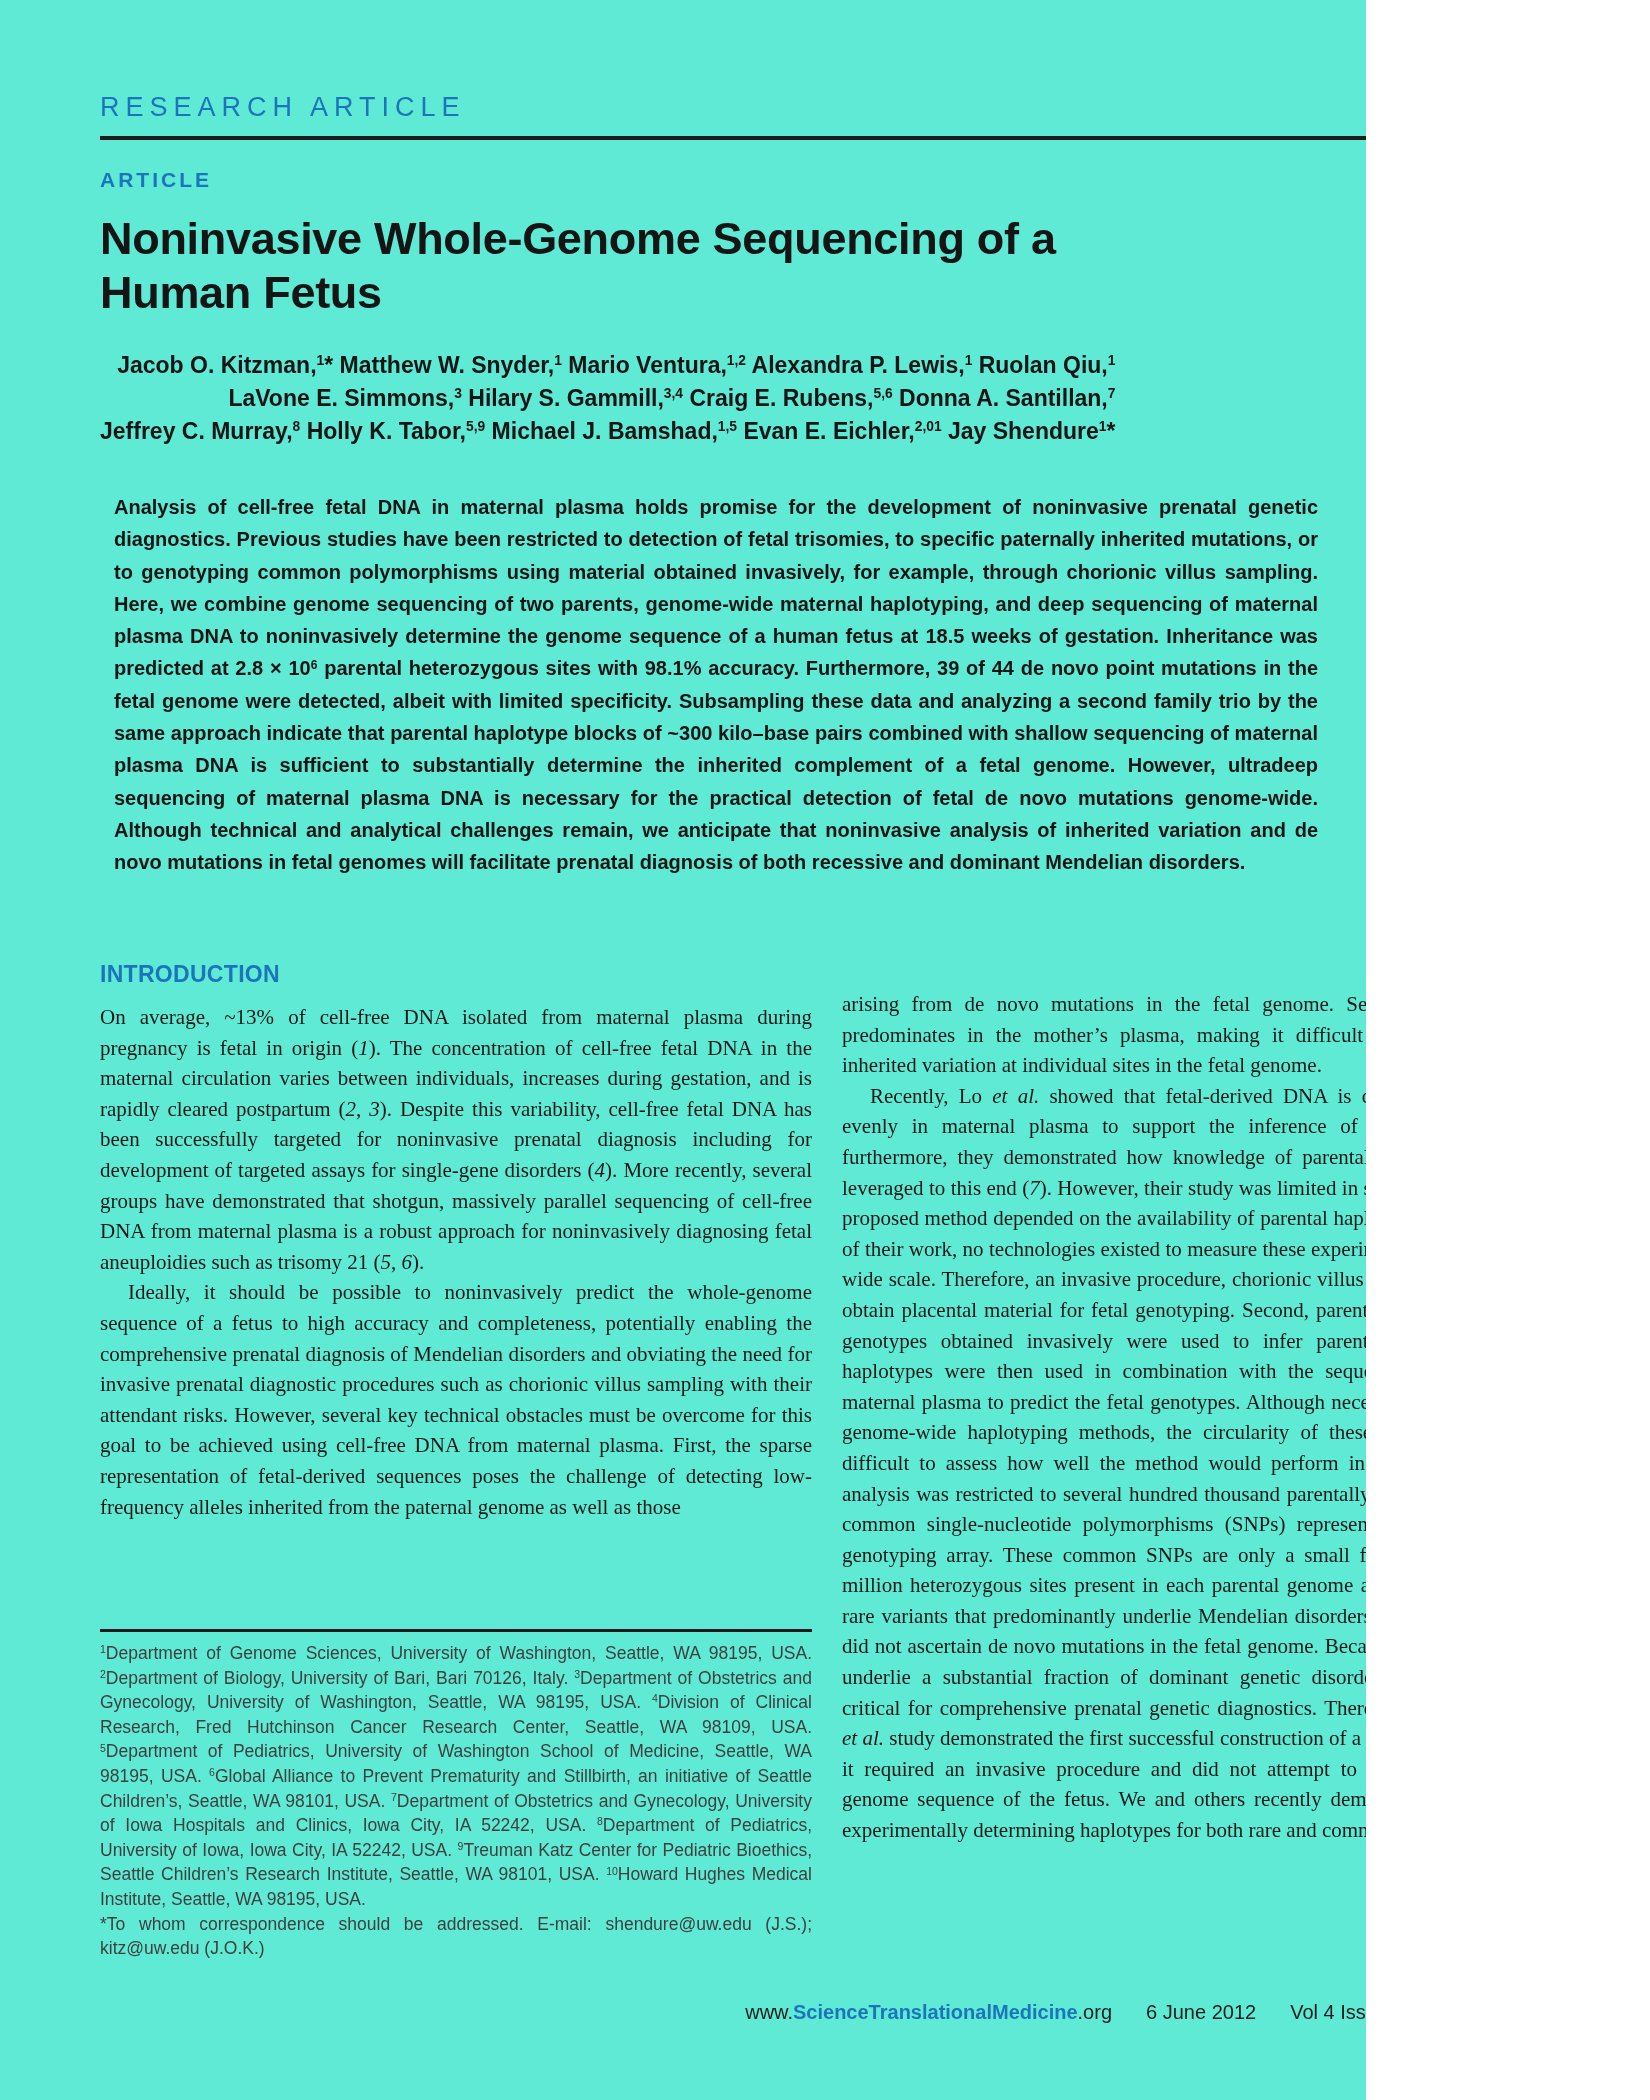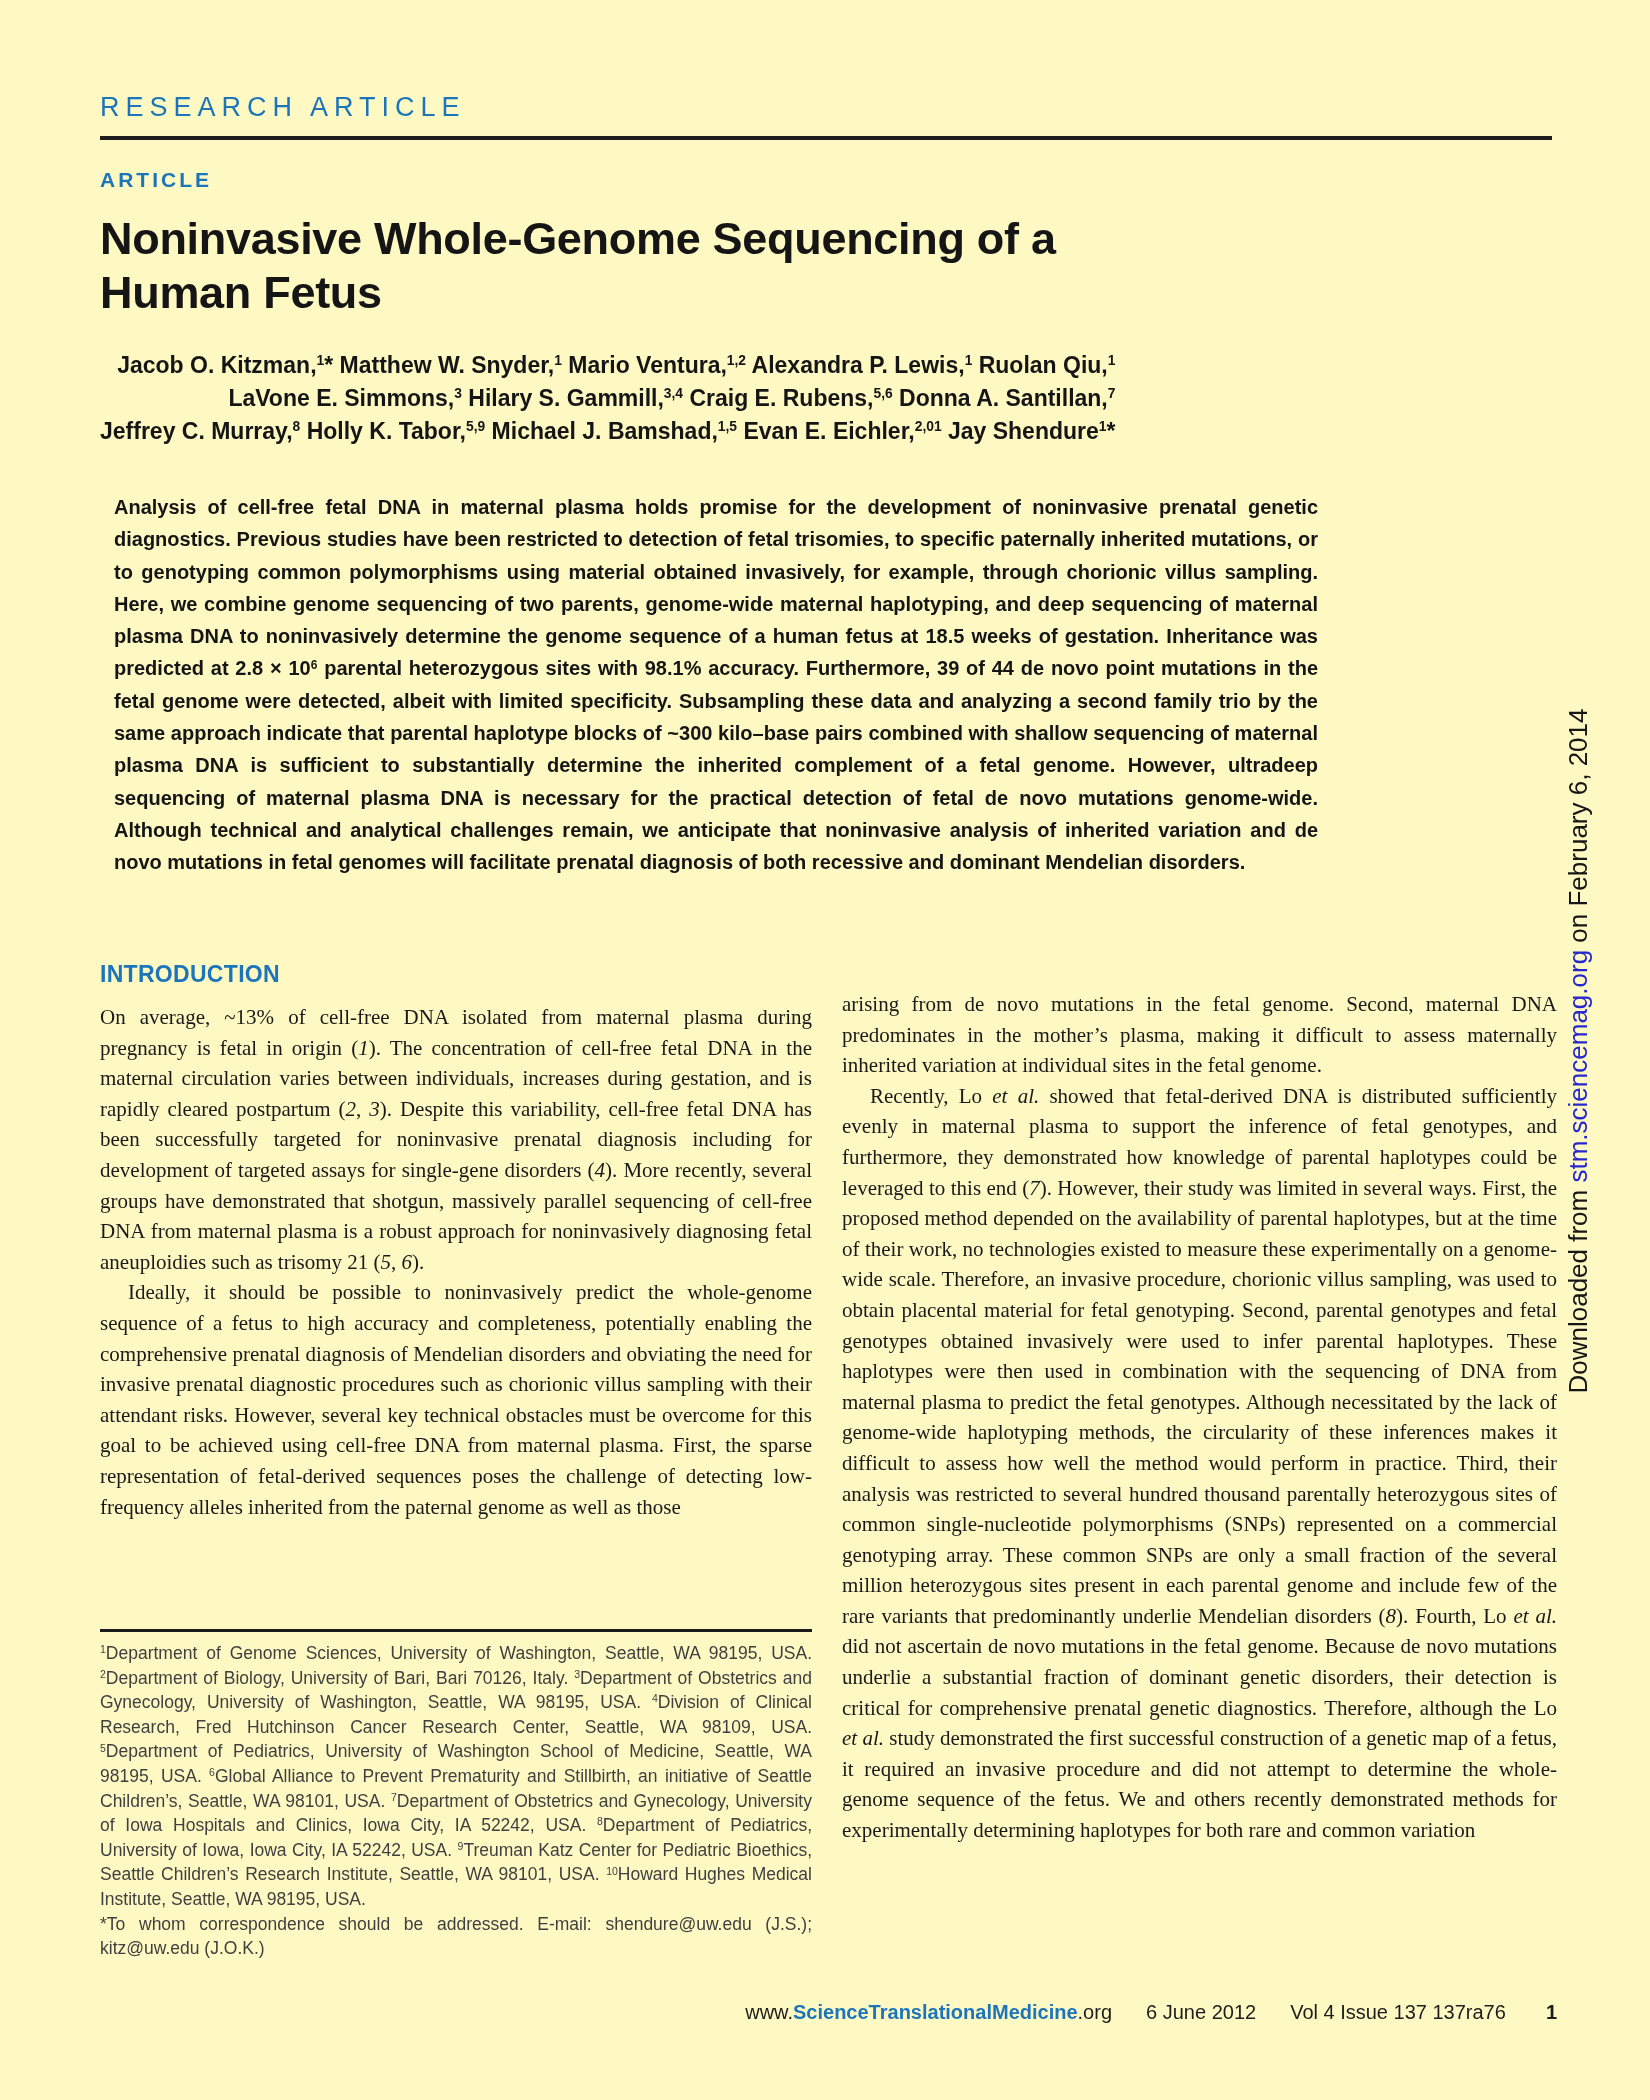--- a/index.html
+++ b/index.html
@@ -3,21 +3,21 @@
 <meta charset="utf-8">
 <style>
   :root{
     --blue:#1C75BB;
     --link-blue:#2727CE;
     --ink:#1a1a1a;
     --fn-ink:#3f3f3f;
   }
   html,body{margin:0;padding:0;background:#ffffff;}
   #page{
-    position:relative;width:1650px;height:2100px;background:#fef9c3;
+    position:relative;width:1366px;height:2100px;background:#5eead4;
     overflow:hidden;font-family:"Liberation Sans",sans-serif;color:var(--ink);
   }
   .kicker{
     position:absolute;left:100px;top:92px;
     font-size:27px;letter-spacing:6px;color:var(--blue);font-weight:400;
   }
   .header-rule{
     position:absolute;left:100px;top:136px;width:1452px;height:4px;background:#1e1e1e;
   }
   .section-label{

